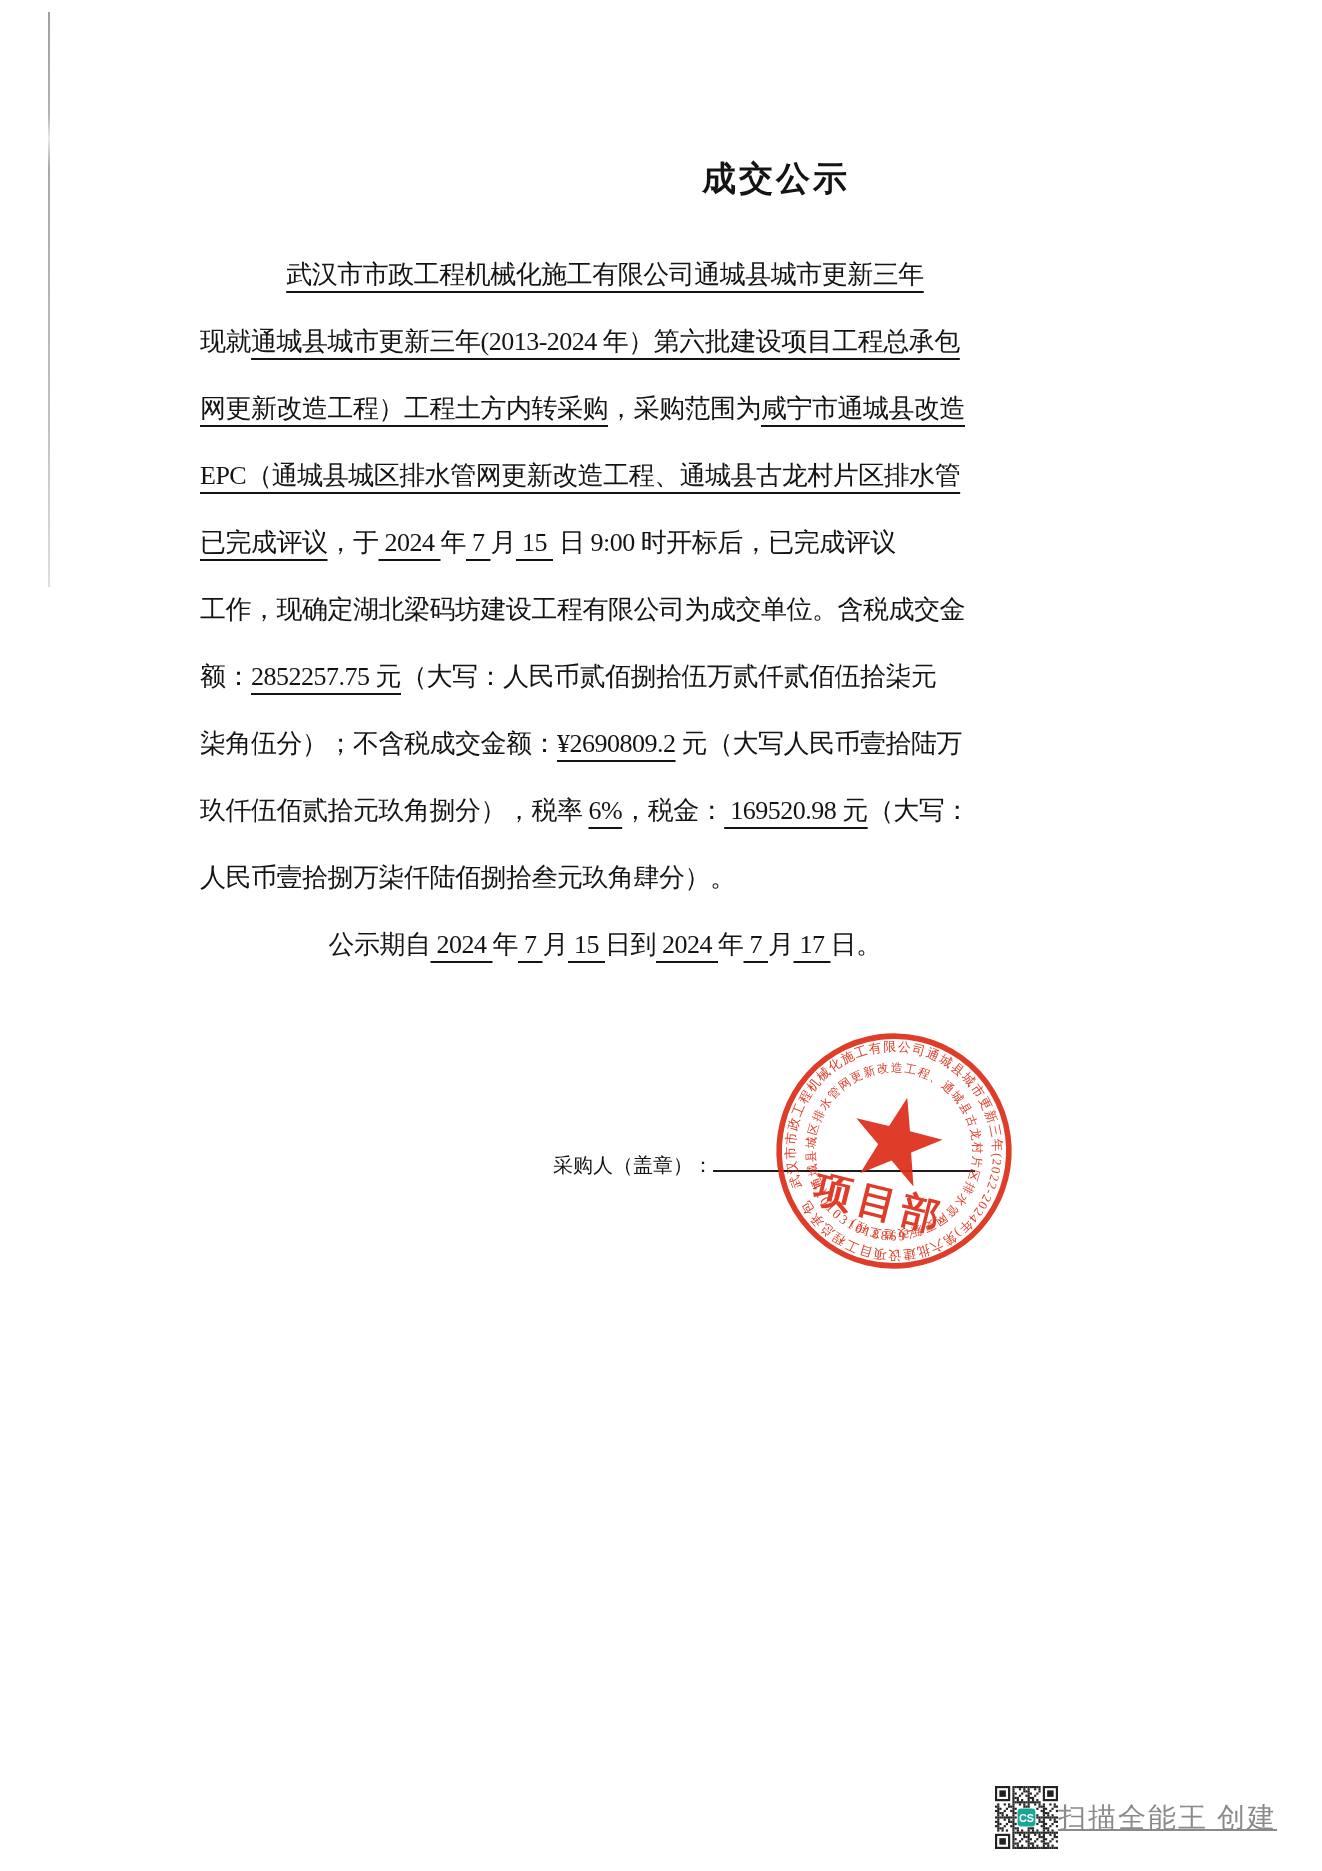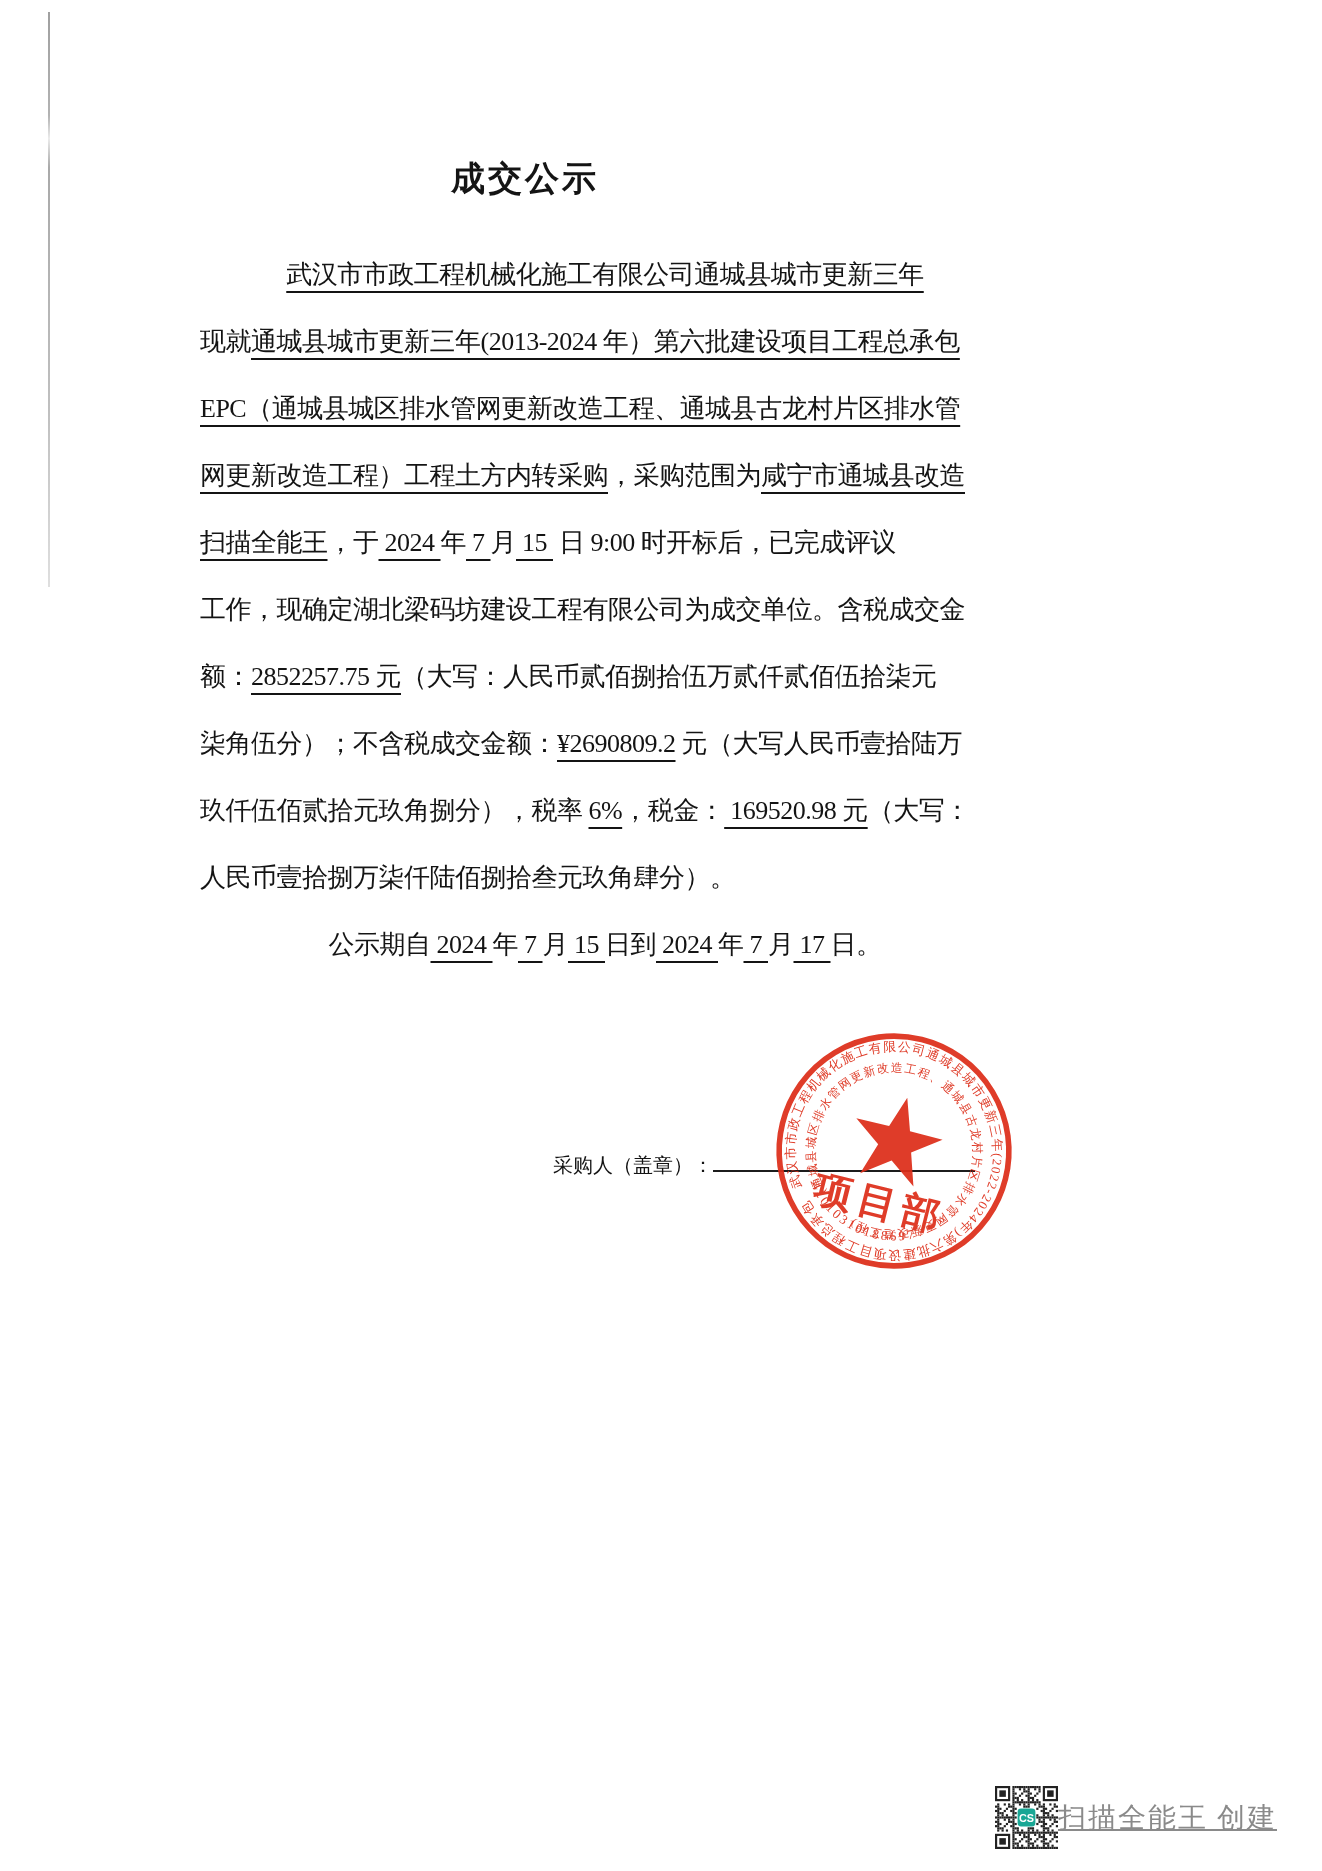--- a/index.html
+++ b/index.html
@@ -15,21 +15,21 @@
 
   
   .scan-edge {
     position:absolute; left:48px; top:12px; width:2px; height:575px;
     background:linear-gradient(to bottom,#8f8f8f 0%,#a5a5a5 18%,#e8e8e8 22%,#9a9a9a 27%,#b5b5b5 70%,#d9d9d9 100%);
     opacity:.85;
   }
 
   .doc-title {
     position:absolute; left:200px; top:156px; width:650px;
-    text-align:center;
+    text-align:right;
     font-size:34px; font-weight:bold; letter-spacing:3px;
   }
 
   .doc-body {
     position:absolute; left:200px; top:241px; width:752px;
     font-size:26px; line-height:67px; letter-spacing:-0.5px;
   }
   .doc-body .line { white-space:nowrap; }
   .doc-body .line.indent { text-indent:58px;text-align:center; }
 
@@ -80,23 +80,23 @@
 
 <div class="page">
 
   <div class="scan-edge"></div>
 
   <h1 class="doc-title">成交公示</h1>
 
   <div class="doc-body">
       <div class="line indent"><span class="u">武汉市市政工程机械化施工有限公司通城县城市更新三年</span></div>
       <div class="line"><span>现就</span><span class="u">通城县城市更新三年(2013-2024 年）第六批建设项目工程总承包</span></div>
+      <div class="line"><span class="u">网更新改造工程）工程土方内转采购</span><span>，采购范围为</span><span class="u">咸宁市通城县改造</span></div>
       <div class="line"><span class="u">EPC（通城县城区排水管网更新改造工程、通城县古龙村片区排水管</span></div>
-      <div class="line"><span class="u">网更新改造工程）工程土方内转采购</span><span>，采购范围为</span><span class="u">咸宁市通城县改造</span></div>
-      <div class="line"><span class="u">扫描全能王</span><span>，于</span><span class="u">&nbsp;2024&nbsp;</span><span>年</span><span class="u">&nbsp;7&nbsp;</span><span>月</span><span class="u">&nbsp;15&nbsp;</span><span>&nbsp;日 9:00 时开标后，已完成评议</span></div>
+      <div class="line"><span class="u">已完成评议</span><span>，于</span><span class="u">&nbsp;2024&nbsp;</span><span>年</span><span class="u">&nbsp;7&nbsp;</span><span>月</span><span class="u">&nbsp;15&nbsp;</span><span>&nbsp;日 9:00 时开标后，已完成评议</span></div>
       <div class="line"><span>工作，现确定湖北梁码坊建设工程有限公司为成交单位。含税成交金</span></div>
       <div class="line"><span>额：</span><span class="u">2852257.75 元</span><span>（大写：人民币贰佰捌拾伍万贰仟贰佰伍拾柒元</span></div>
       <div class="line"><span>柒角伍分）；不含税成交金额：</span><span class="u">¥2690809.2</span><span> 元（大写人民币壹拾陆万</span></div>
       <div class="line"><span>玖仟伍佰贰拾元玖角捌分），税率 </span><span class="u">6%</span><span>，税金：</span><span class="u">&nbsp;169520.98 元</span><span>（大写：</span></div>
       <div class="line"><span>人民币壹拾捌万柒仟陆佰捌拾叁元玖角肆分）。</span></div>
       <div class="line indent"><span>公示期自</span><span class="u">&nbsp;2024&nbsp;</span><span>年</span><span class="u">&nbsp;7&nbsp;</span><span>月</span><span class="u">&nbsp;15&nbsp;</span><span>日到</span><span class="u">&nbsp;2024&nbsp;</span><span>年</span><span class="u">&nbsp;7&nbsp;</span><span>月</span><span class="u">&nbsp;17&nbsp;</span><span>日。</span></div>
     </div>
 
   <div class="sig-purchaser">
     <span>采购人（盖章）：</span><span class="sig-blank"></span>

